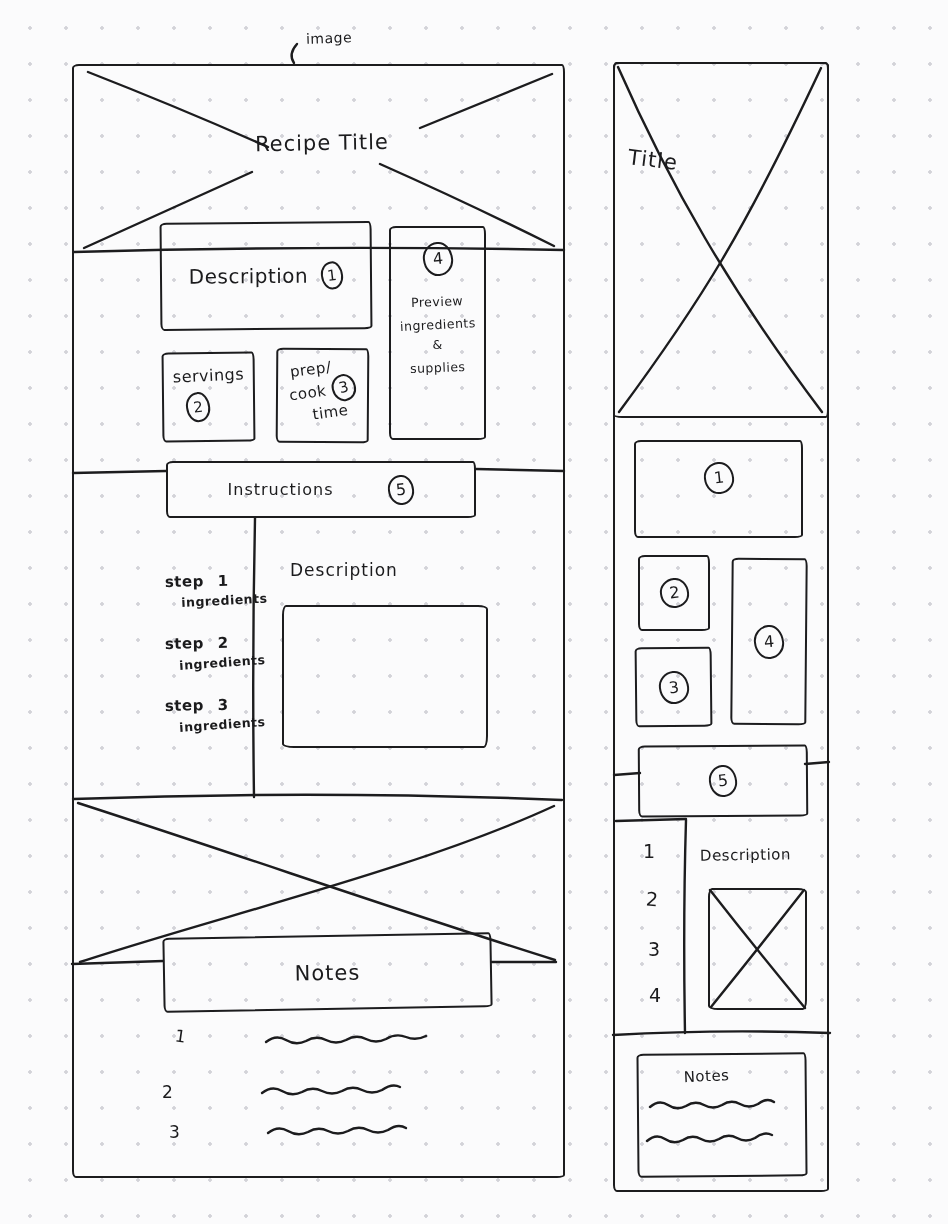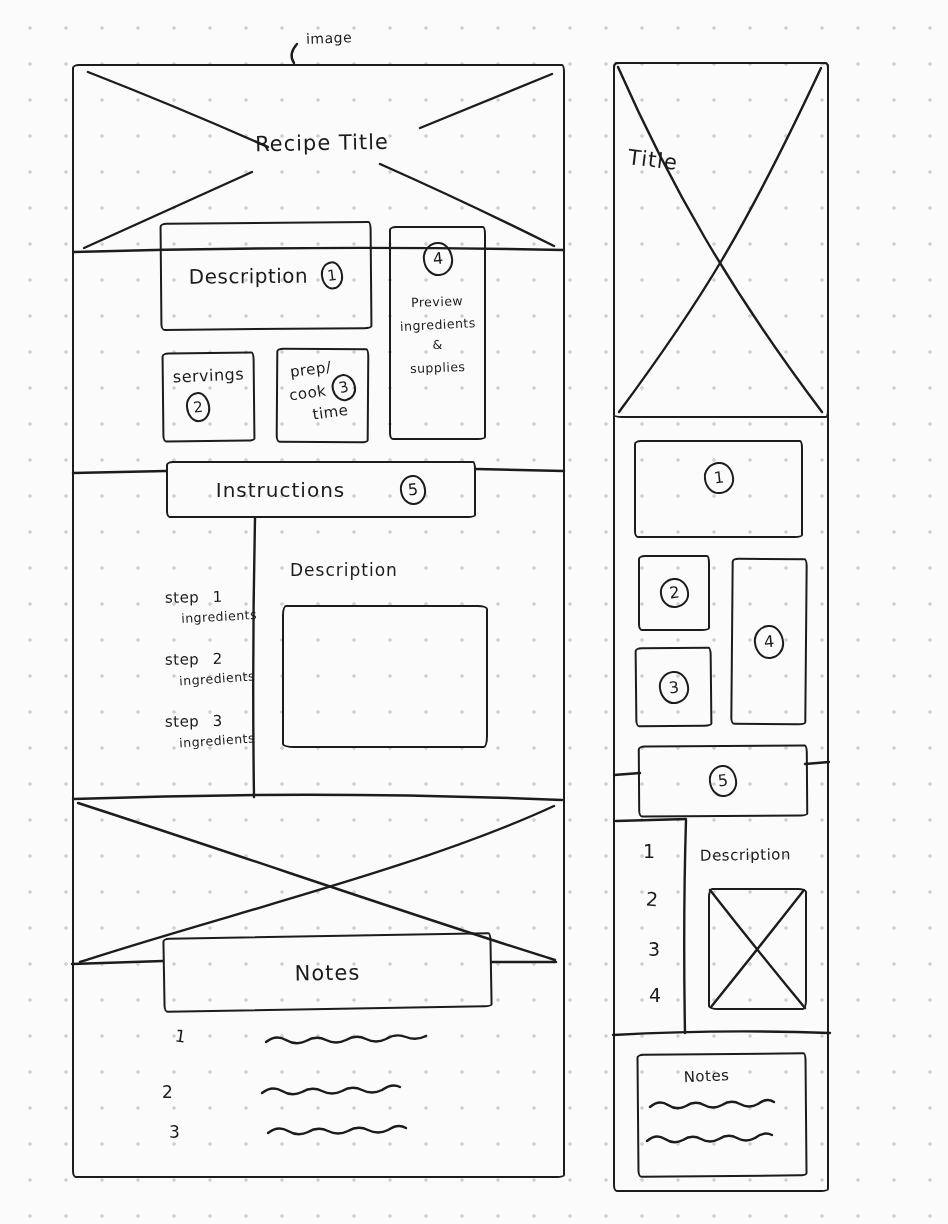--- a/index.html
+++ b/index.html
@@ -103,25 +103,25 @@
       <span class="lbl" style="position:static;font-size:15px;margin-right:18px;">prep/</span>
       <span class="flexrow" style="gap:6px;">
         <span class="lbl" style="position:static;font-size:15px;">cook</span>
         <span class="circle-num" style="width:24px;height:27px;">3</span>
       </span>
       <span class="lbl" style="position:static;font-size:15px;margin-left:10px;">time</span>
     </div>
   </div>
 
   <div class="box flexrow" style="left:166px;top:461px;width:310px;height:57px;justify-content:center;gap:55px;">
-    <span class="lbl hand" style="position:static;font-size:20px;">Instructions</span>
+    <span class="lbl hand" style="position:static;font-size:16px;">Instructions</span>
     <span class="circle-num" style="width:26px;height:30px;font-size:16px;">5</span>
   </div>
 
-  <div style="position:absolute;left:165px;top:588px;">
+  <div style="position:absolute;left:165px;top:572px;font-weight:bold;">
     <div style="margin-bottom:26px;transform:rotate(-1deg);">
       <div class="lbl" style="position:static;font-size:15px;word-spacing:8px;">step 1</div>
       <div class="lbl" style="position:static;font-size:12.5px;margin-left:16px;margin-top:3px;transform:rotate(-2deg);">ingredients</div>
     </div>
     <div style="margin-bottom:26px;transform:rotate(-1deg);">
       <div class="lbl" style="position:static;font-size:15px;word-spacing:8px;">step 2</div>
       <div class="lbl" style="position:static;font-size:12.5px;margin-left:14px;margin-top:3px;transform:rotate(-3deg);">ingredients</div>
     </div>
     <div style="transform:rotate(-1deg);">
       <div class="lbl" style="position:static;font-size:15px;word-spacing:8px;">step 3</div>

